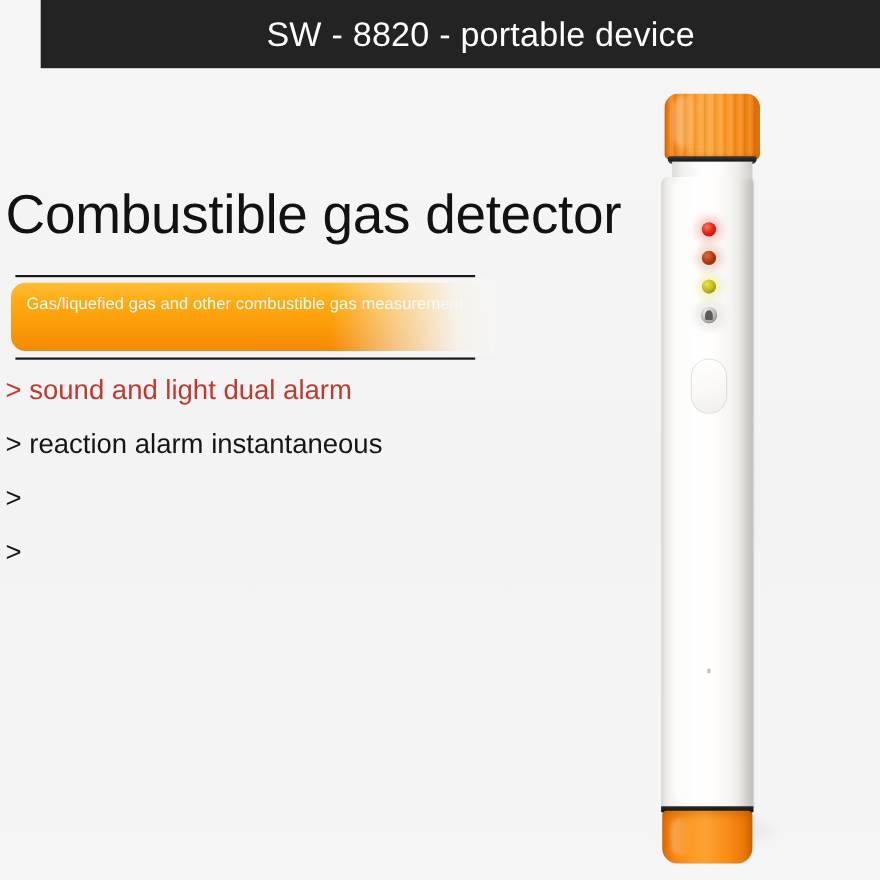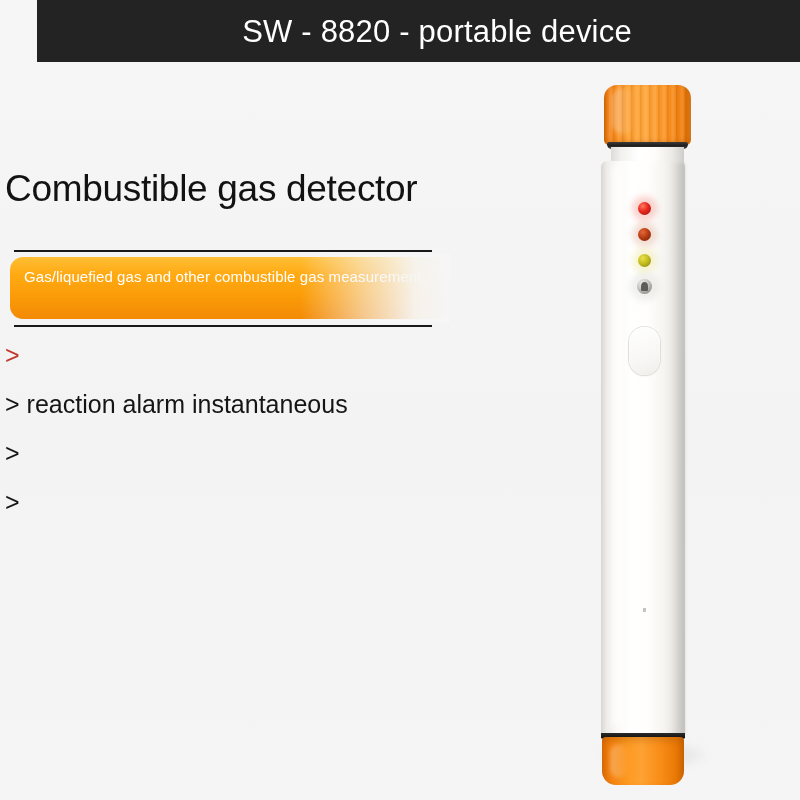--- a/index.html
+++ b/index.html
@@ -52,21 +52,21 @@
     left: 0;
     top: 62px;
     width: 560px;
     height: 738px;
   }
 
   .product-heading {
     position: absolute;
     left: 5px;
     top: 108px;
-    font-size: 37px;
+    font-size: 50px;
     font-weight: 400;
     color: #121212;
     line-height: 1;
     white-space: nowrap;
     letter-spacing: -0.3px;
   }
 
   .rule {
     position: absolute;
     left: 14px;
@@ -404,20 +404,21 @@
       <div class="banner-text">Gas/liquefied gas and other combustible gas measurement</div>
       <div class="banner-fade"></div>
     </div>
 
     <div class="rule rule-bottom"></div>
 
     <div class="features">
 
       <div class="feature accent">
         <span class="chev">&gt;</span>
+        <span>sound and light dual alarm</span>
       </div>
 
       <div class="feature">
         <span class="chev">&gt;</span>
         <span>reaction alarm instantaneous</span>
       </div>
 
       <div class="feature">
         <span class="chev">&gt;</span>
       </div>

